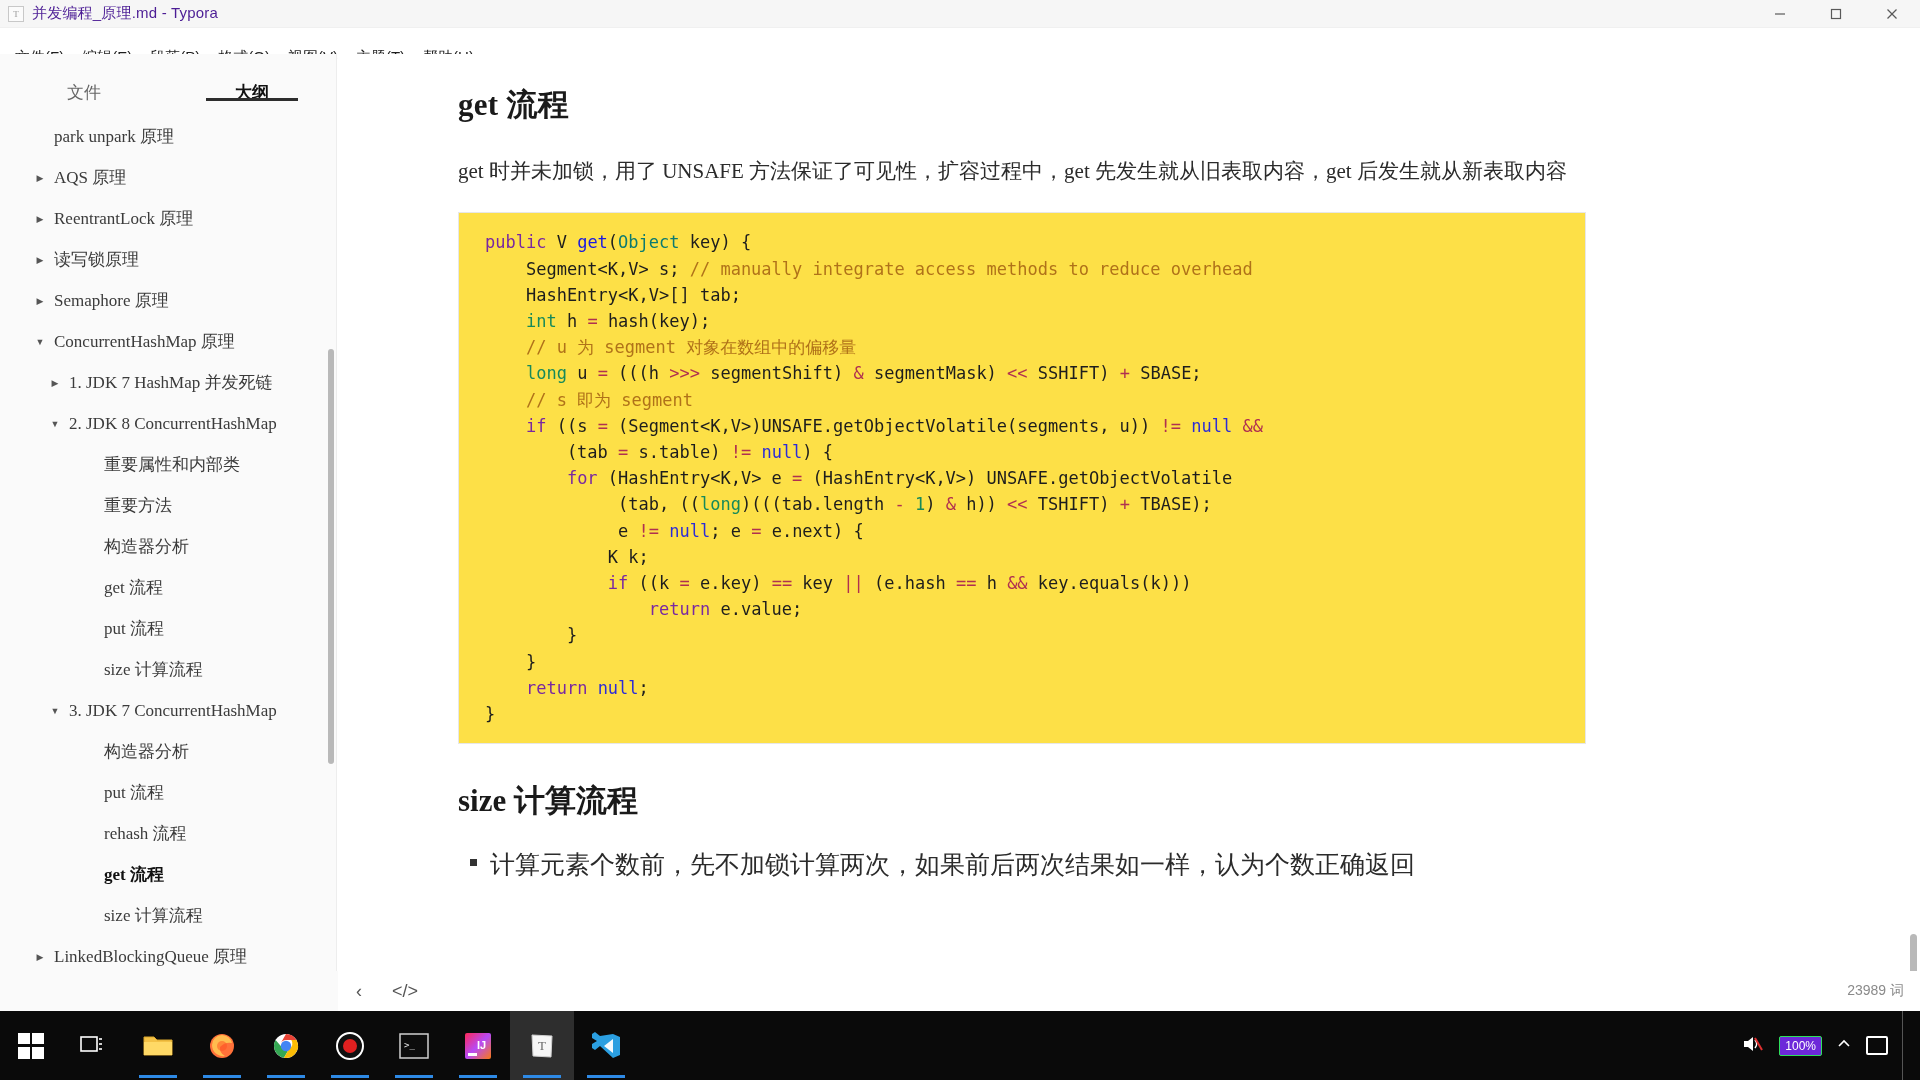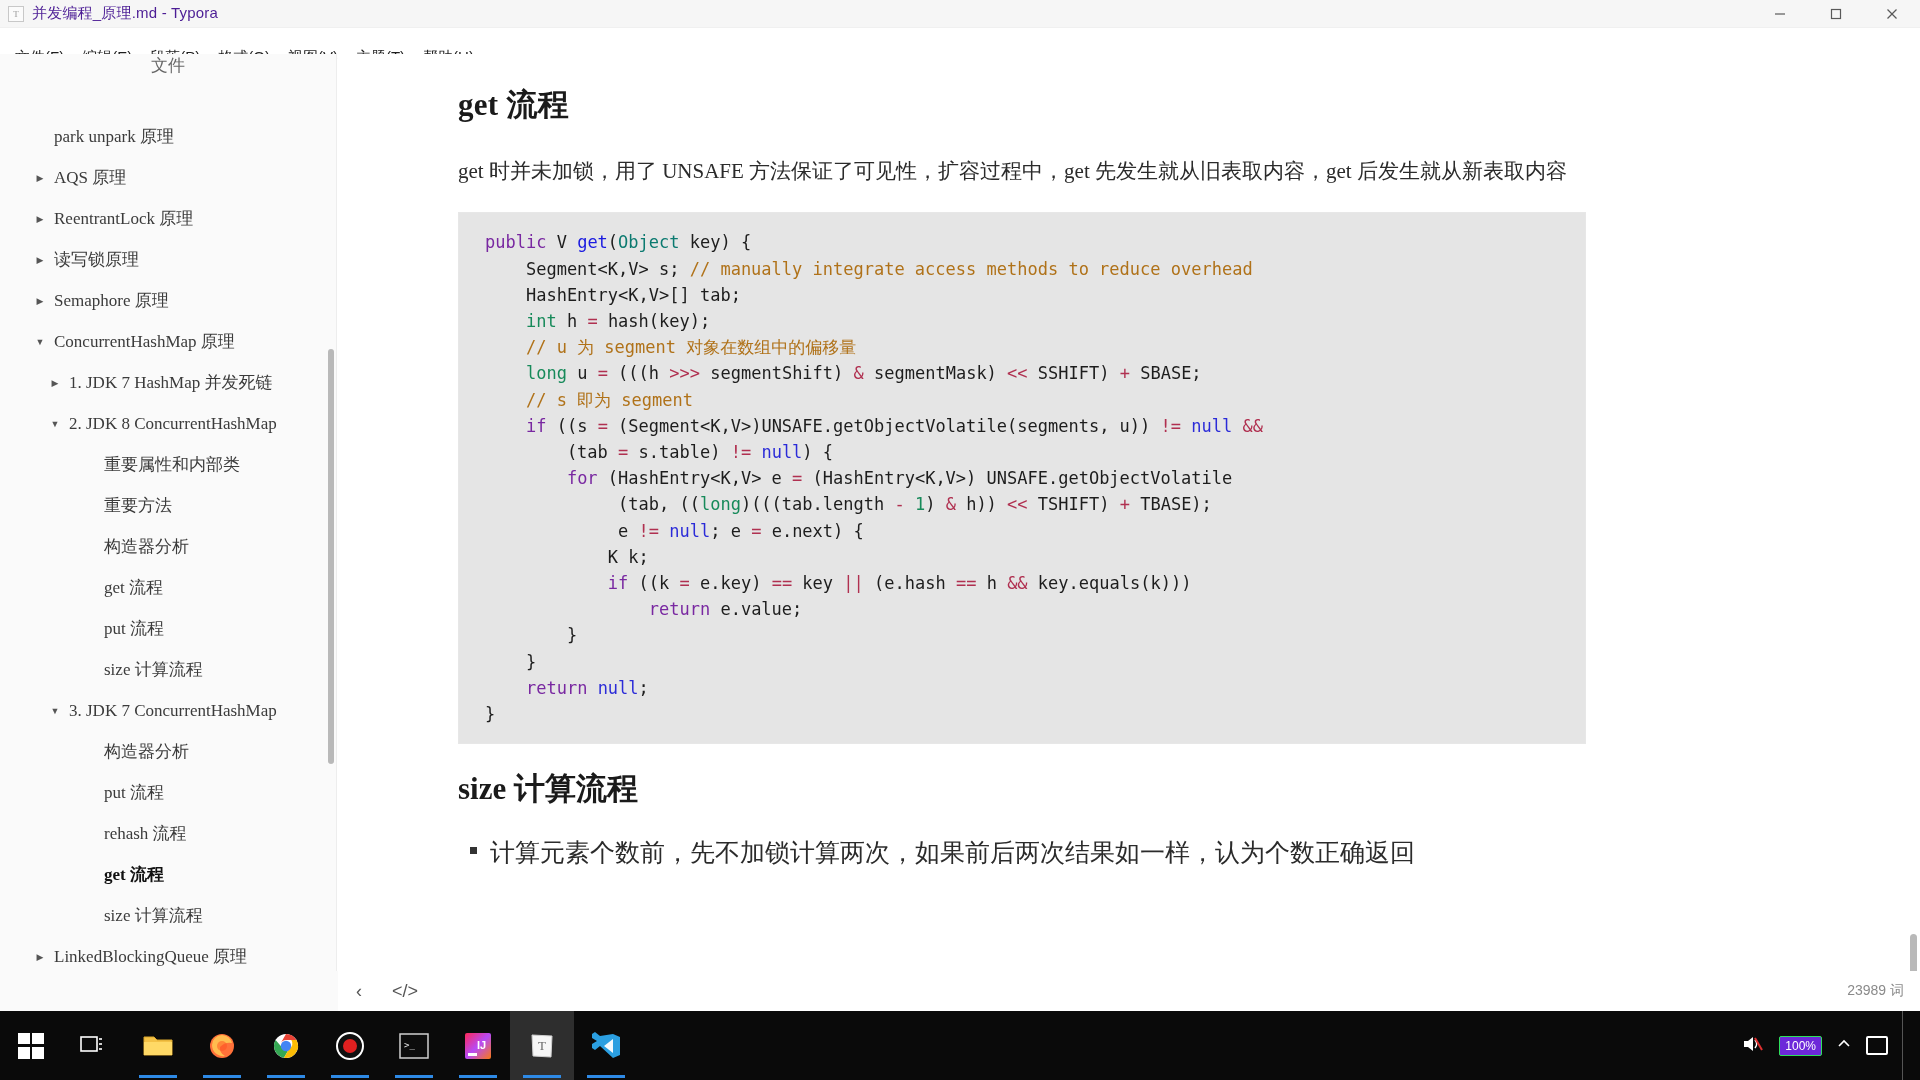--- a/index.html
+++ b/index.html
@@ -44,21 +44,21 @@
 
   
   .sidebar {
     position: absolute; top: 54px; left: 0; width: 337px; height: 957px;
     background: #fafafa;
     border-right: 1px solid #ededed;
     overflow: hidden;
   }
   .side-tabs { display: flex; height: 50px; }
   .side-tab {
-    flex: 1; display: flex; align-items: flex-start; justify-content: center;
+    flex: 1; display: flex; align-items: flex-end; justify-content: center;
     font-size: 17px; color: #666; position: relative;
     font-family: "Liberation Serif", serif;
   }
   .side-tab.active { color: #111; font-weight: bold; }
   .side-tab.active::after {
     content: ""; position: absolute; bottom: 3px; left: 50%;
     transform: translateX(-50%);
     width: 92px; height: 3px; background: #2d2d2d;
   }
   .outline {
@@ -106,23 +106,23 @@
   }
   p.doc-p {
     font-family: "Liberation Serif", serif;
     font-size: 21px; line-height: 1.45; color: #2b2b2b;
     margin-bottom: 26px; max-width: 1128px;
   }
 
   
   .codeblock {
     border: 1px solid #e7e7e7;
-    background: #e5e5e5;
+    background: #fde047;
     padding: 16px 0 16px 0;
-    margin-bottom: 24px;
+    margin-bottom: 36px;
     width: 1128px;
   }
   pre.code {
     font-family: "DejaVu Sans Mono", monospace;
     font-size: 17px; line-height: 26.2px;
     color: #1d1d1d;
     padding-left: 26px;
     white-space: pre;
     overflow: hidden;
   }
@@ -237,20 +237,23 @@
       <div class="menu-item">格式(<u>O</u>)</div>
       <div class="menu-item">视图(<u>V</u>)</div>
       <div class="menu-item">主题(<u>T</u>)</div>
       <div class="menu-item">帮助(<u>H</u>)</div>
     </div>
 
   <div class="sidebar">
     <div class="side-tabs" id="sidetabs">
         <div class="side-tab">
           <span>文件</span>
+        </div>
+        <div class="side-tab active">
+          <span>大纲</span>
         </div>
       </div>
     <div class="outline" id="outline">
         <div class="out-row lvl1">
           <span class="caret empty">▶</span>
           <span class="out-label">park unpark 原理</span>
         </div>
         <div class="out-row lvl1">
           <span class="caret">▶</span>
           <span class="out-label">AQS 原理</span>

